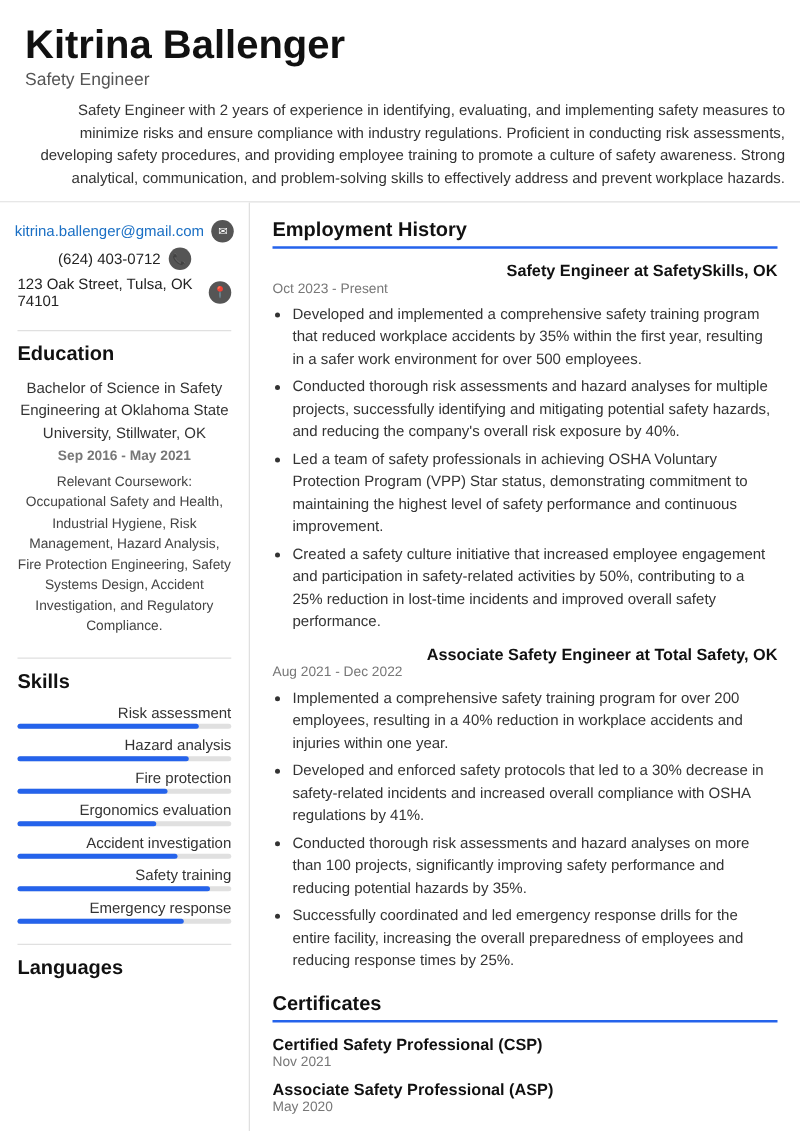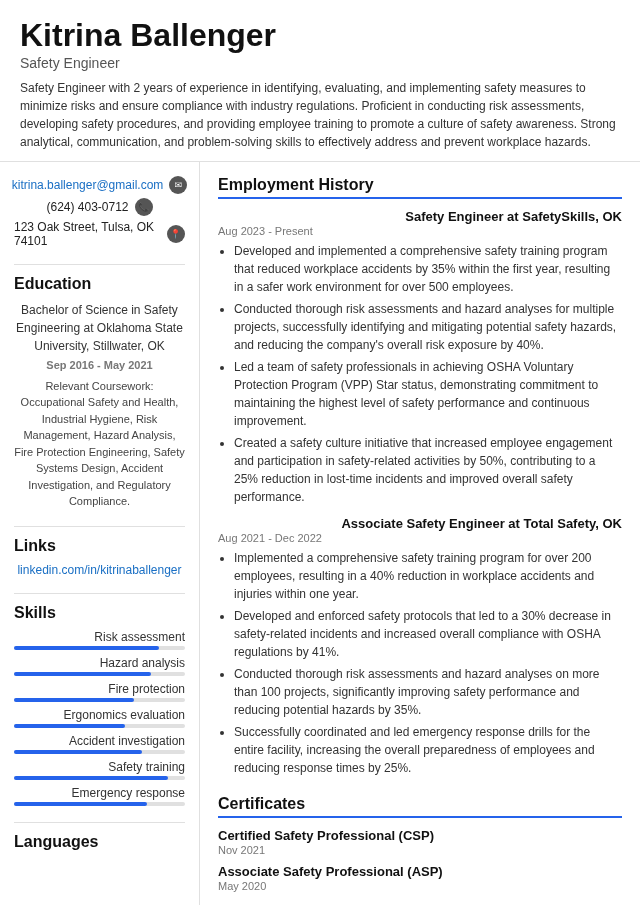--- a/index.html
+++ b/index.html
@@ -29,20 +29,21 @@
     .header .title {
       font-size: 14px;
       color: #555;
       margin-top: 2px;
     }
     .header .summary {
       font-size: 12px;
       color: #333;
       margin-top: 8px;
       line-height: 1.5;
+      text-align: right;
     }
     .body {
       display: flex;
       flex: 1;
     }
     .sidebar {
       width: 200px;
       min-width: 200px;
       border-right: 1px solid #e0e0e0;
       padding: 14px 14px;
@@ -215,24 +216,20 @@
         <div class="edu-block">
           <div class="degree">Bachelor of Science in Safety Engineering at Oklahoma State University, Stillwater, OK</div>
           <div class="edu-date">Sep 2016 - May 2021</div>
           <div class="coursework">
             <span>Relevant Coursework:</span>
             <span>Occupational Safety and Health, Industrial Hygiene, Risk Management, Hazard Analysis, Fire Protection Engineering, Safety Systems Design, Accident Investigation, and Regulatory Compliance.</span>
           </div>
         </div>
       </div>
 
-      <div class="sidebar-section links-section">
-        <h3>Links</h3>
-        <a href="#">linkedin.com/in/kitrinaballenger</a>
-      </div>
 
       <div class="sidebar-section">
         <h3>Skills</h3>
         <div id="skills-container">
             <div class="skill-item">
     <div class="skill-label">Risk assessment</div>
     <div class="skill-bar-bg">
       <div class="skill-bar-fill" style="width:85%"></div>
     </div>
   </div>
@@ -280,21 +277,21 @@
       </div>
     </div>
 
     <div class="main">
 
       <div class="main-section">
         <h2>Employment History</h2>
         <div id="jobs-container">
             <div>
     <div class="job-title">Safety Engineer at SafetySkills, OK</div>
-    <div class="job-date">Aug 2023 - Present</div>
+    <div class="job-date">Oct 2023 - Present</div>
     <ul class="job-bullets">
                 <li>Developed and implemented a comprehensive safety training program that reduced workplace accidents by 35% within the first year, resulting in a safer work environment for over 500 employees.</li>
                 <li>Conducted thorough risk assessments and hazard analyses for multiple projects, successfully identifying and mitigating potential safety hazards, and reducing the company's overall risk exposure by 40%.</li>
                 <li>Led a team of safety professionals in achieving OSHA Voluntary Protection Program (VPP) Star status, demonstrating commitment to maintaining the highest level of safety performance and continuous improvement.</li>
                 <li>Created a safety culture initiative that increased employee engagement and participation in safety-related activities by 50%, contributing to a 25% reduction in lost-time incidents and improved overall safety performance.</li>
               </ul>
   </div>
             <div>
     <div class="job-title">Associate Safety Engineer at Total Safety, OK</div>
     <div class="job-date">Aug 2021 - Dec 2022</div>

